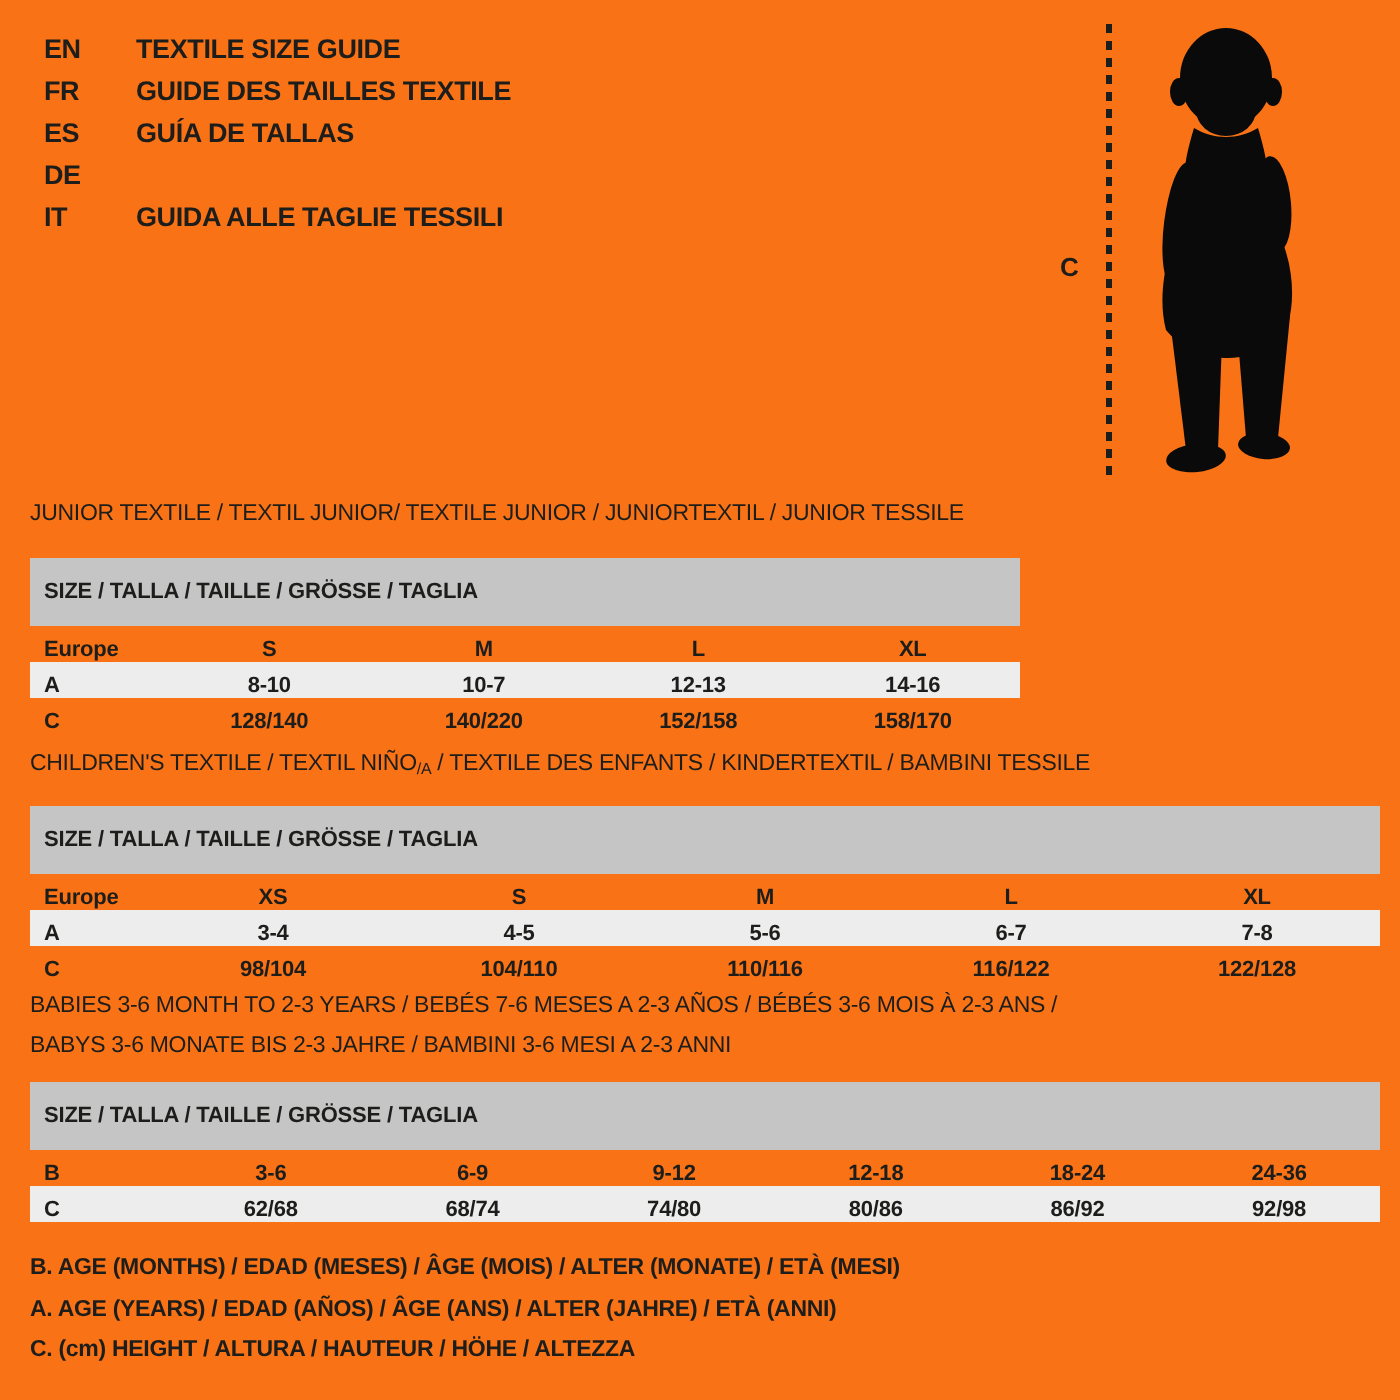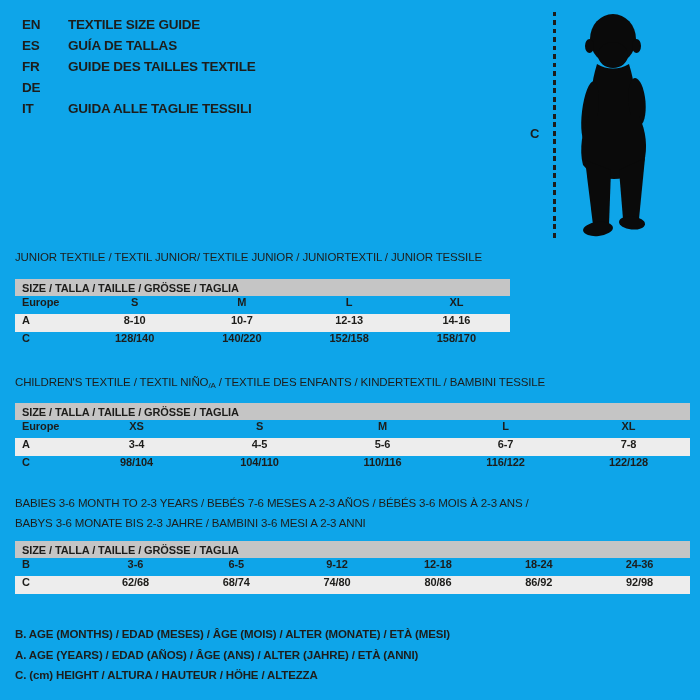--- a/index.html
+++ b/index.html
@@ -2,21 +2,21 @@
 <html style="--text: #1d1d1b; --header_bar: #c5c5c5; --alt_row: #ededed; --silhouette: #0a0a0a;"><head>
 <meta charset="utf-8">
 <style>
   * { margin:0; padding:0; box-sizing:border-box; }
   html,body { background:#ffffff; }
   body {
     width:700px; height:700px;
     font-family:"Liberation Sans", sans-serif;
     color:var(--text,#1d1d1b);
   }
-  .page { position:relative; width:700px; height:700px; background:#0ea5e9; overflow:hidden; }
+  .page { position:relative; width:700px; height:700px; background:#f97316; overflow:hidden; }
 
   
   .lang-list { position:absolute; left:22px; top:14px; font-size:13.5px; font-weight:700; letter-spacing:-0.2px; }
   .lang-row { display:flex; height:21px; align-items:center; }
   .lang-code { width:46px; }
 
   
   .figure { position:absolute; left:530px; top:10px; width:150px; height:237px; }
   .measure-line {
     position:absolute; left:23px; top:2px; width:3px; height:228px;
@@ -32,24 +32,24 @@
   .title-2 { top:376px;text-align:center; }
   .title-3a { top:497px; }
   .title-3b { top:517px; }
 
   
   .size-table { position:absolute; left:15px; font-size:11px; font-weight:700; letter-spacing:-0.1px; }
   .t1 { top:279px; width:495px; }
   .t2 { top:403px; width:675px; }
   .t3 { top:541px; width:675px; }
   .t-header {
-    height:17px; background:var(--header_bar,#c5c5c5);
+    height:34px; background:var(--header_bar,#c5c5c5);
     display:flex; align-items:center; padding-left:7px;
   }
-  .t-row { display:flex; height:18px; align-items:flex-start; }
+  .t-row { display:flex; height:18px; align-items:flex-end; }
   .t-row.shaded { background:var(--alt_row,#ededed); }
   .t-label { padding-left:7px; }
   .t1 .t-label { width:66px; }
   .t2 .t-label { width:60px; }
   .t3 .t-label { width:70px; }
   .cell { flex:1; text-align:center; }
 
   
   .notes { position:absolute; left:15px; top:624px; font-size:11.5px; font-weight:700; letter-spacing:-0.15px; line-height:20.5px; }
 </style>
@@ -57,26 +57,26 @@
 <body>
 
 <div class="page">
 
   <div class="lang-list">
     <div class="lang-row">
       <span class="lang-code">EN</span>
       <span>TEXTILE SIZE GUIDE</span>
     </div>
     <div class="lang-row">
+      <span class="lang-code">FR</span>
+      <span>GUIDE DES TAILLES TEXTILE</span>
+    </div>
+    <div class="lang-row">
       <span class="lang-code">ES</span>
       <span>GUÍA DE TALLAS</span>
-    </div>
-    <div class="lang-row">
-      <span class="lang-code">FR</span>
-      <span>GUIDE DES TAILLES TEXTILE</span>
     </div>
     <div class="lang-row">
       <span class="lang-code">DE</span>
     </div>
     <div class="lang-row">
       <span class="lang-code">IT</span>
       <span>GUIDA ALLE TAGLIE TESSILI</span>
     </div>
   </div>
 
@@ -165,21 +165,21 @@
 
   <div class="section-title title-3a">BABIES 3-6 MONTH TO 2-3 YEARS / BEBÉS 7-6 MESES A 2-3 AÑOS / BÉBÉS 3-6 MOIS À 2-3 ANS /</div>
   <div class="section-title title-3b">BABYS 3-6 MONATE BIS 2-3 JAHRE / BAMBINI 3-6 MESI A 2-3 ANNI</div>
   <div class="size-table t3">
     <div class="t-header">
       <span>SIZE / TALLA / TAILLE / GRÖSSE / TAGLIA</span>
     </div>
     <div class="t-row">
       <div class="t-label">B</div>
       <div class="cell">3-6</div>
-      <div class="cell">6-5</div>
+      <div class="cell">6-9</div>
       <div class="cell">9-12</div>
       <div class="cell">12-18</div>
       <div class="cell">18-24</div>
       <div class="cell">24-36</div>
     </div>
     <div class="t-row shaded">
       <div class="t-label">C</div>
       <div class="cell">62/68</div>
       <div class="cell">68/74</div>
       <div class="cell">74/80</div>

